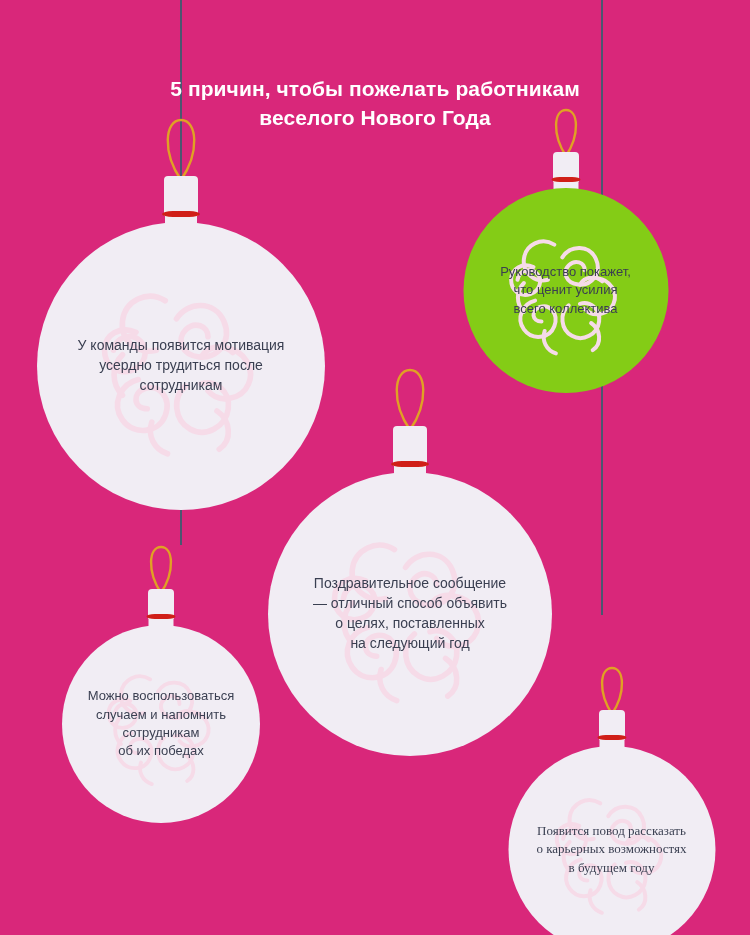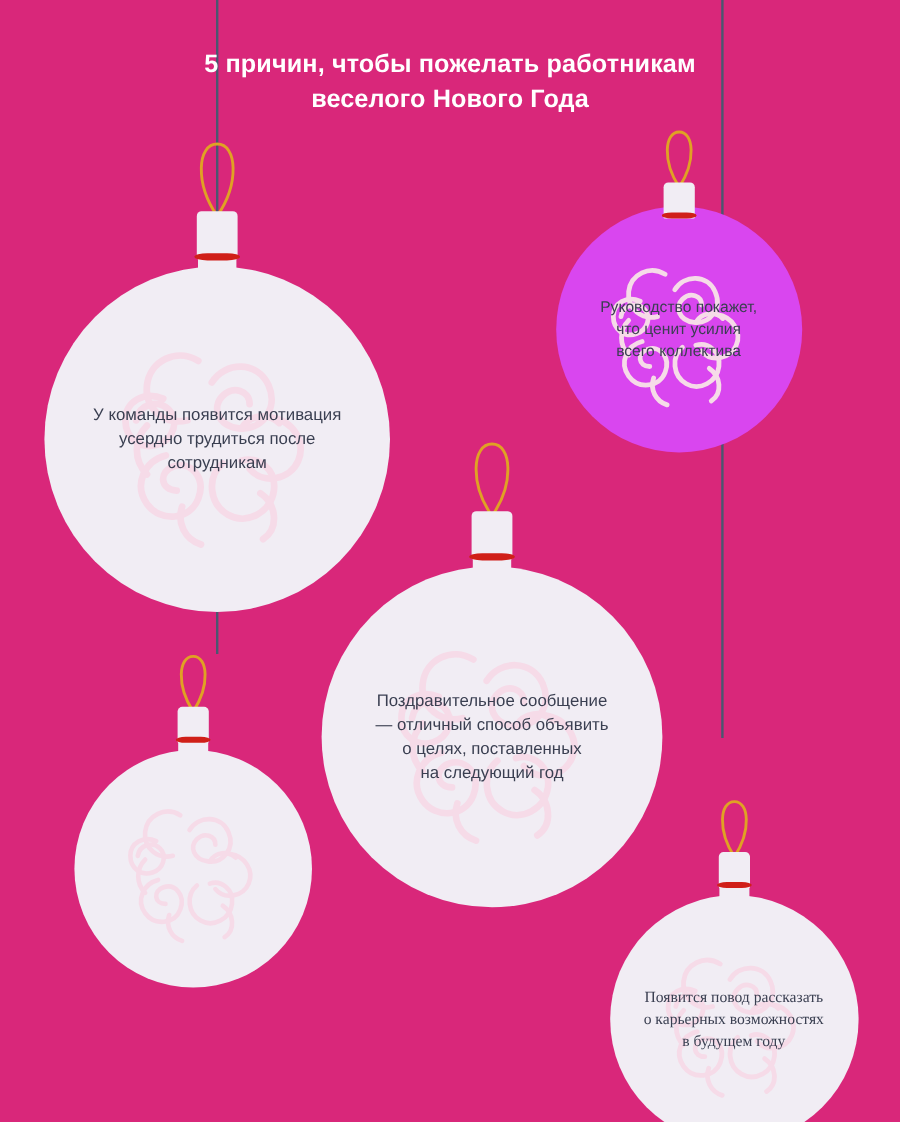--- a/index.html
+++ b/index.html
@@ -159,21 +159,21 @@
       </div>
       <div class="ornament" style="left: 463px; top: 108px; width: 205px; height: 285px;">
         <div class="hook" style="top: 0px;">
           <svg width="27" height="50" viewBox="0 0 27 50">
             <path d="M13.5 48 C-0.5400000000000009 26.4 1.08 2 13.5 2 C25.92 2 27.54 26.4 13.5 48Z" fill="none" stroke="#e0a124" stroke-width="2.4" stroke-linejoin="round"></path>
           </svg>
         </div>
         <div class="neck" style="top: 70px; width: 25px; height: 12px; background: rgb(241, 237, 244);"></div>
         <div class="cap" style="top: 44px; width: 26px; height: 30px; background: rgb(241, 237, 244);"></div>
         <div class="band" style="top: 69px; width: 29px; height: 5px; background: rgb(208, 31, 24);"></div>
-        <div class="ball" style="top: 64px; width: 205px; height: 205px; background: #d946ef;">
+        <div class="ball" style="top: 80px; width: 205px; height: 205px; background: #84cc16;">
           <div class="swirl">
             <svg width="160" height="160" viewBox="0 0 200 200">
               <g fill="none" stroke="#f6dbe8" stroke-width="5" stroke-linecap="round">
                 <path d="M60 70c-14-6-28 2-28 16s12 22 24 18 16-18 8-26-22-4-24 8"></path>
                 <path d="M86 42c-16-10-36 0-38 18s14 30 30 26"></path>
                 <path d="M96 58c10-16 34-16 42 2s-6 34-22 32-20-16-12-24 20-4 20 6"></path>
                 <path d="M140 84c16 2 26 18 20 32s-26 18-36 6"></path>
                 <path d="M62 112c-16 4-24 22-14 36s32 12 38-4-6-28-18-24-10 18 2 18"></path>
                 <path d="M104 118c-12 10-10 30 4 38s32-2 34-18-12-26-24-22"></path>
                 <path d="M132 140c12 8 14 26 2 34"></path>
@@ -239,20 +239,24 @@
                 <path d="M140 84c16 2 26 18 20 32s-26 18-36 6"></path>
                 <path d="M62 112c-16 4-24 22-14 36s32 12 38-4-6-28-18-24-10 18 2 18"></path>
                 <path d="M104 118c-12 10-10 30 4 38s32-2 34-18-12-26-24-22"></path>
                 <path d="M132 140c12 8 14 26 2 34"></path>
                 <path d="M48 90c-10 10-10 26 0 36"></path>
                 <path d="M118 92c6-10 20-12 28-4"></path>
                 <path d="M74 150c-4 12 2 24 14 28"></path>
               </g>
             </svg>
           </div>
+          <div class="ball-text" style="font-size: 13px; color: rgb(58, 63, 81); width: 192px;">Можно воспользоваться
+случаем и напомнить
+сотрудникам
+об их победах</div>
         </div>
       </div>
       <div class="ornament" style="left: 508px; top: 666px; width: 207px; height: 287px; font-family: Liberation Serif, serif;">
         <div class="hook" style="top: 0px;">
           <svg width="27" height="50" viewBox="0 0 27 50">
             <path d="M13.5 48 C-0.5400000000000009 26.4 1.08 2 13.5 2 C25.92 2 27.54 26.4 13.5 48Z" fill="none" stroke="#e0a124" stroke-width="2.4" stroke-linejoin="round"></path>
           </svg>
         </div>
         <div class="neck" style="top: 70px; width: 25px; height: 12px; background: rgb(241, 237, 244);"></div>
         <div class="cap" style="top: 44px; width: 26px; height: 30px; background: rgb(241, 237, 244);"></div>
@@ -274,16 +278,16 @@
               </g>
             </svg>
           </div>
           <div class="ball-text" style="font-size: 13px; color: rgb(58, 63, 81); width: 201px;">Появится повод рассказать
 о карьерных возможностях
 в будущем году</div>
         </div>
       </div>
     </div>
 
-  <div id="title" style="color: rgb(255, 255, 255);">5 причин, чтобы пожелать работникам
+  <div id="title" style="color: rgb(255, 255, 255); margin-top: 35px;">5 причин, чтобы пожелать работникам
 веселого Нового Года</div>
 
 </div>
 
 </body></html>

